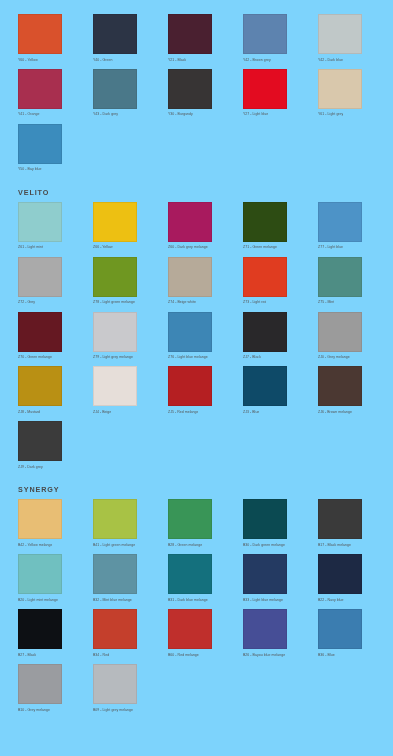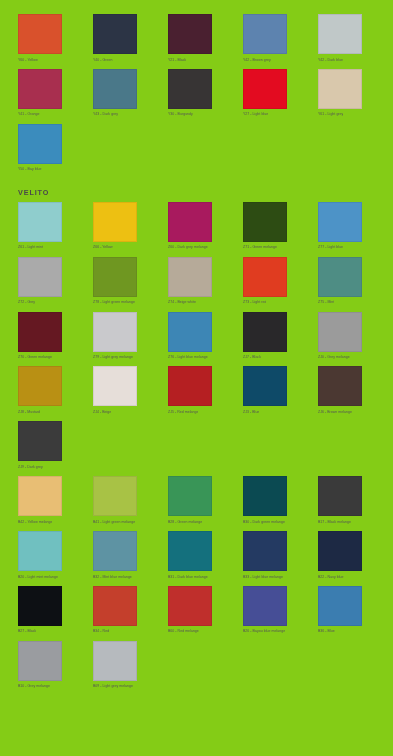--- a/index.html
+++ b/index.html
@@ -12,21 +12,21 @@
   body {
     width: 393px;
     height: 756px;
     font-family: "Liberation Sans", "DejaVu Sans", sans-serif;
     color: #3a3a3a;
     overflow: hidden;
   }
   .page {
     width: 393px;
     min-height: 756px;
-    background: #84cc16;
+    background: #7dd3fc;
     padding: 0 18px;
   }
 
   
   .section { margin: 0; }
   .section-title {
     font-size: 7.2px;
     letter-spacing: 0.9px;
     font-weight: 600;
     color: #4a4a4a;
@@ -203,20 +203,21 @@
           <span class="swatch-chip" style="background-color: rgb(75, 56, 50);"></span>
           <span class="swatch-label">ZJ6 - Brown melange</span>
         </div>
         <div class="swatch-cell">
           <span class="swatch-chip" style="background-color: rgb(59, 59, 59);"></span>
           <span class="swatch-label">ZJ9 - Dark grey</span>
         </div>
       </div>
     </div>
     <div class="section">
+      <div class="section-title">SYNERGY</div>
       <div class="swatch-grid">
         <div class="swatch-cell">
           <span class="swatch-chip" style="background-color: rgb(232, 190, 116);"></span>
           <span class="swatch-label">B42 - Yellow melange</span>
         </div>
         <div class="swatch-cell">
           <span class="swatch-chip" style="background-color: rgb(168, 194, 69);"></span>
           <span class="swatch-label">B41 - Light green melange</span>
         </div>
         <div class="swatch-cell">

